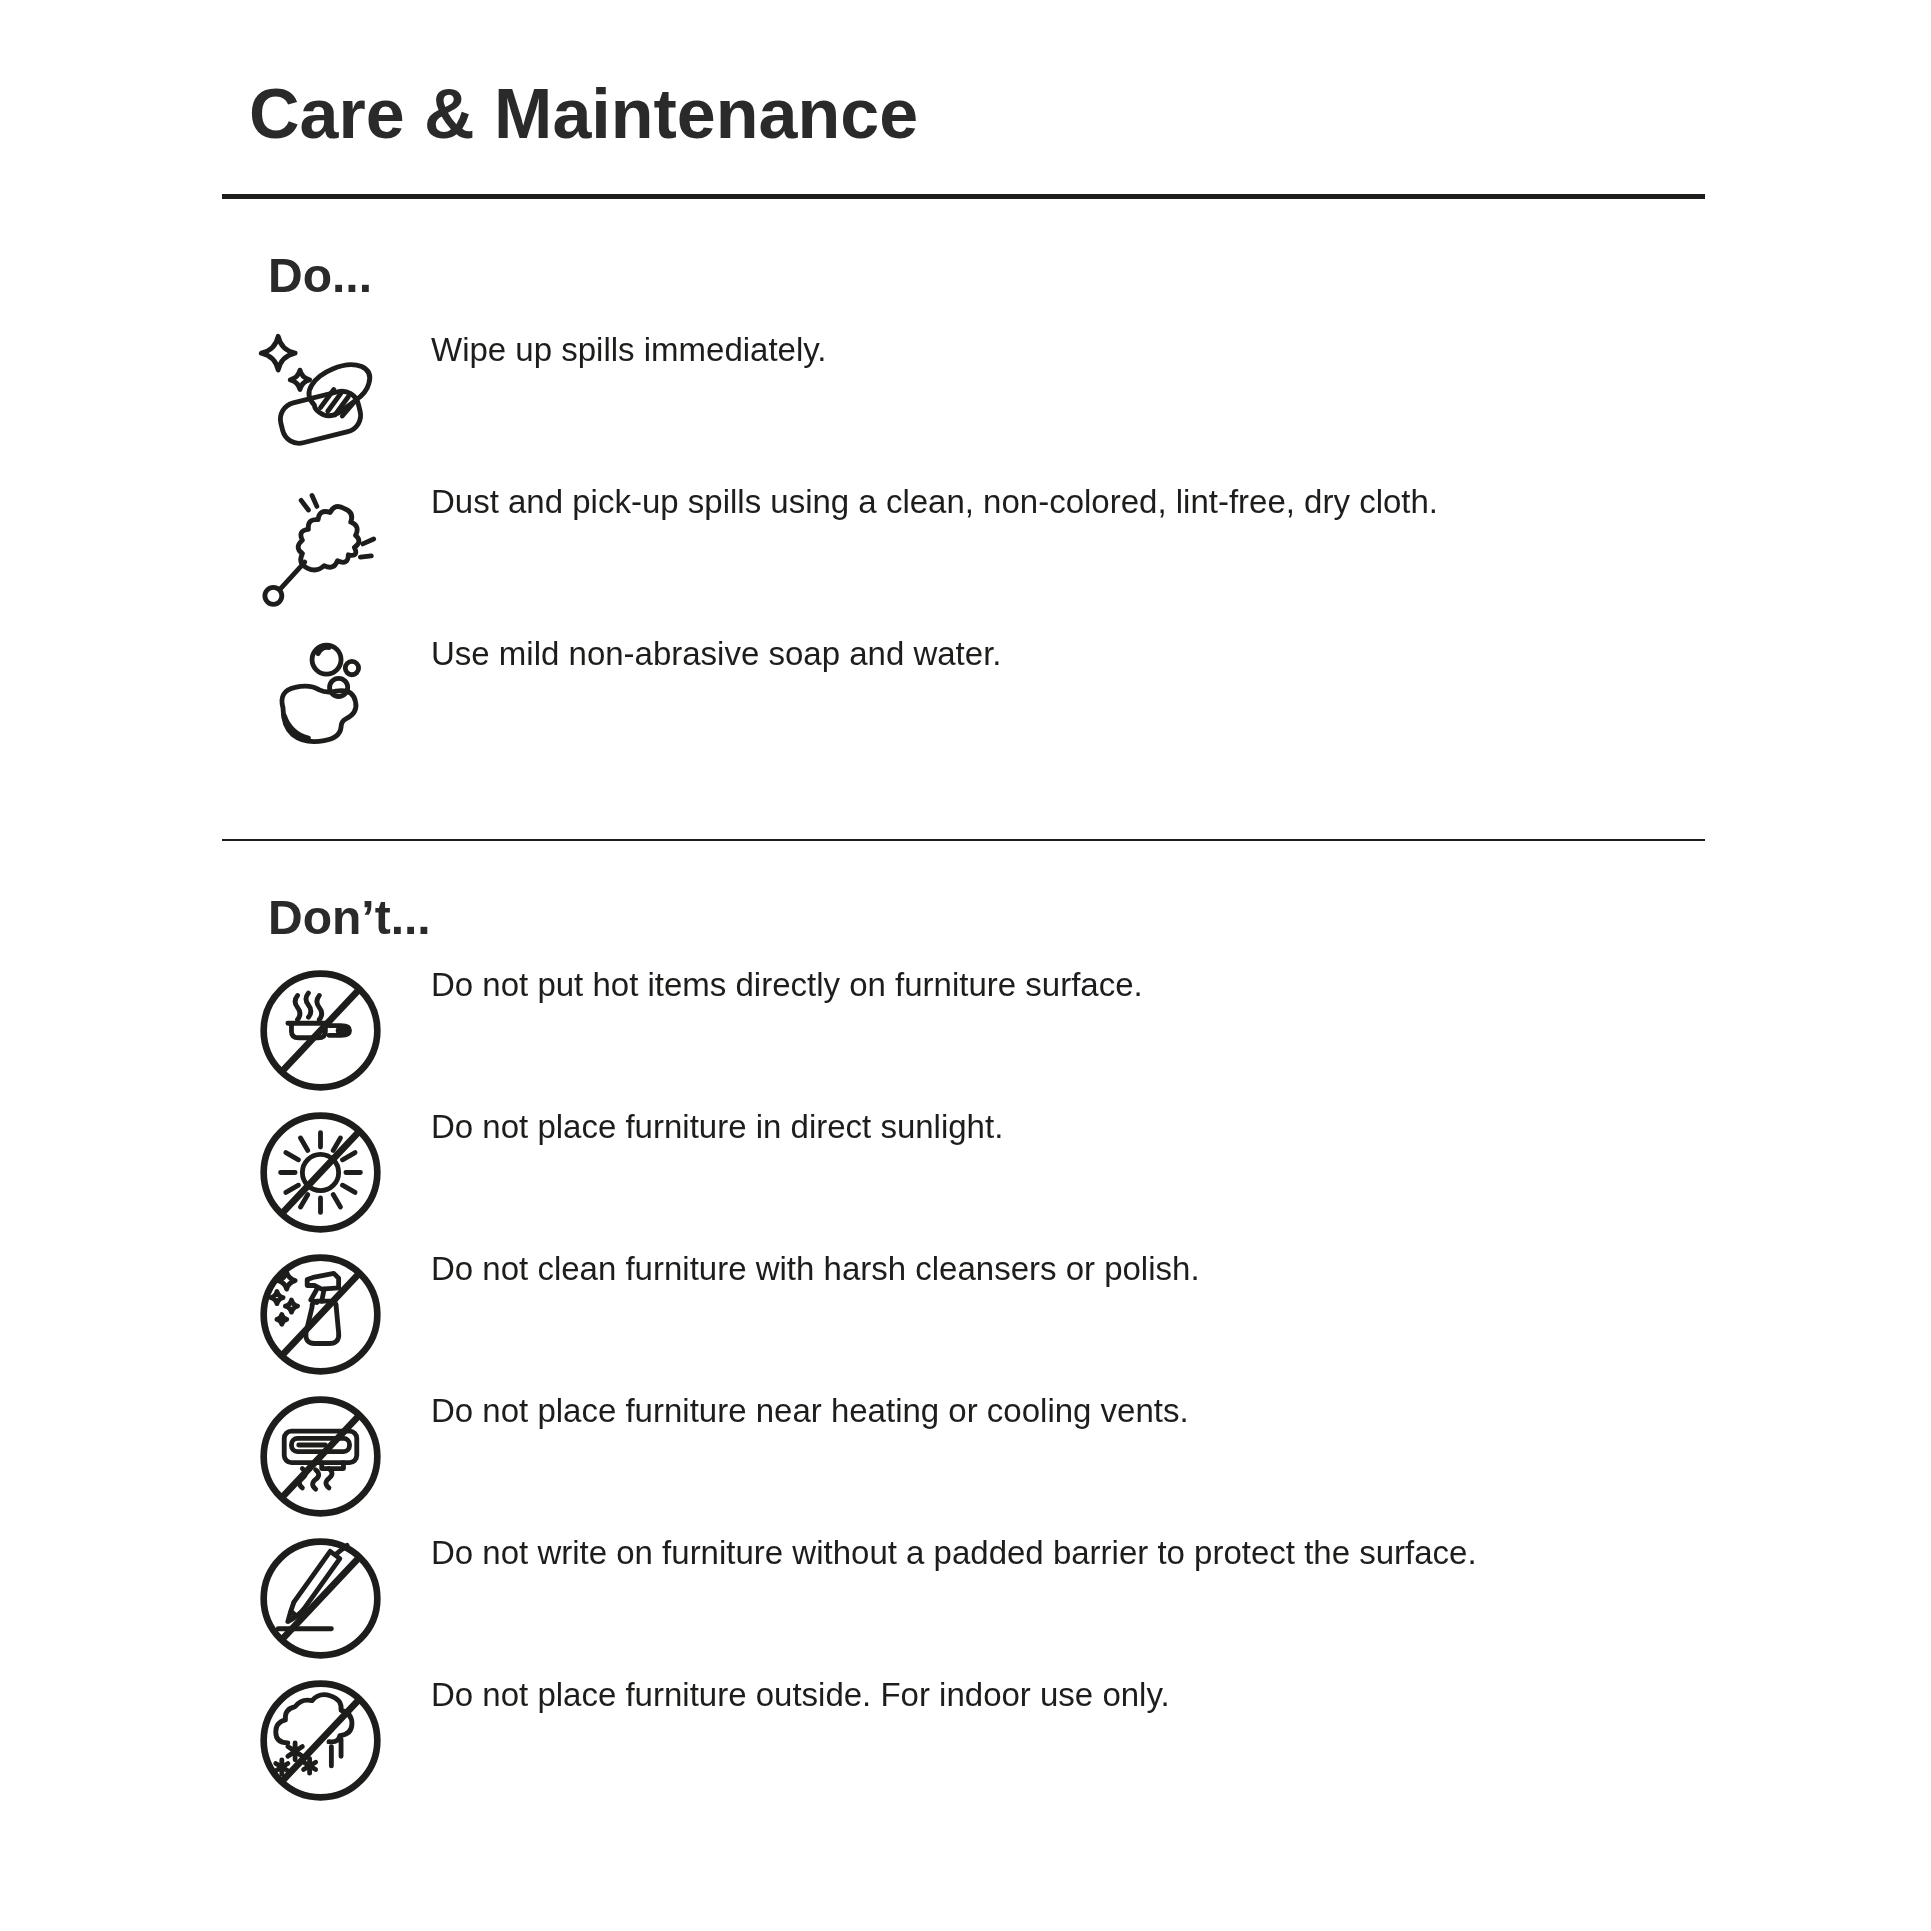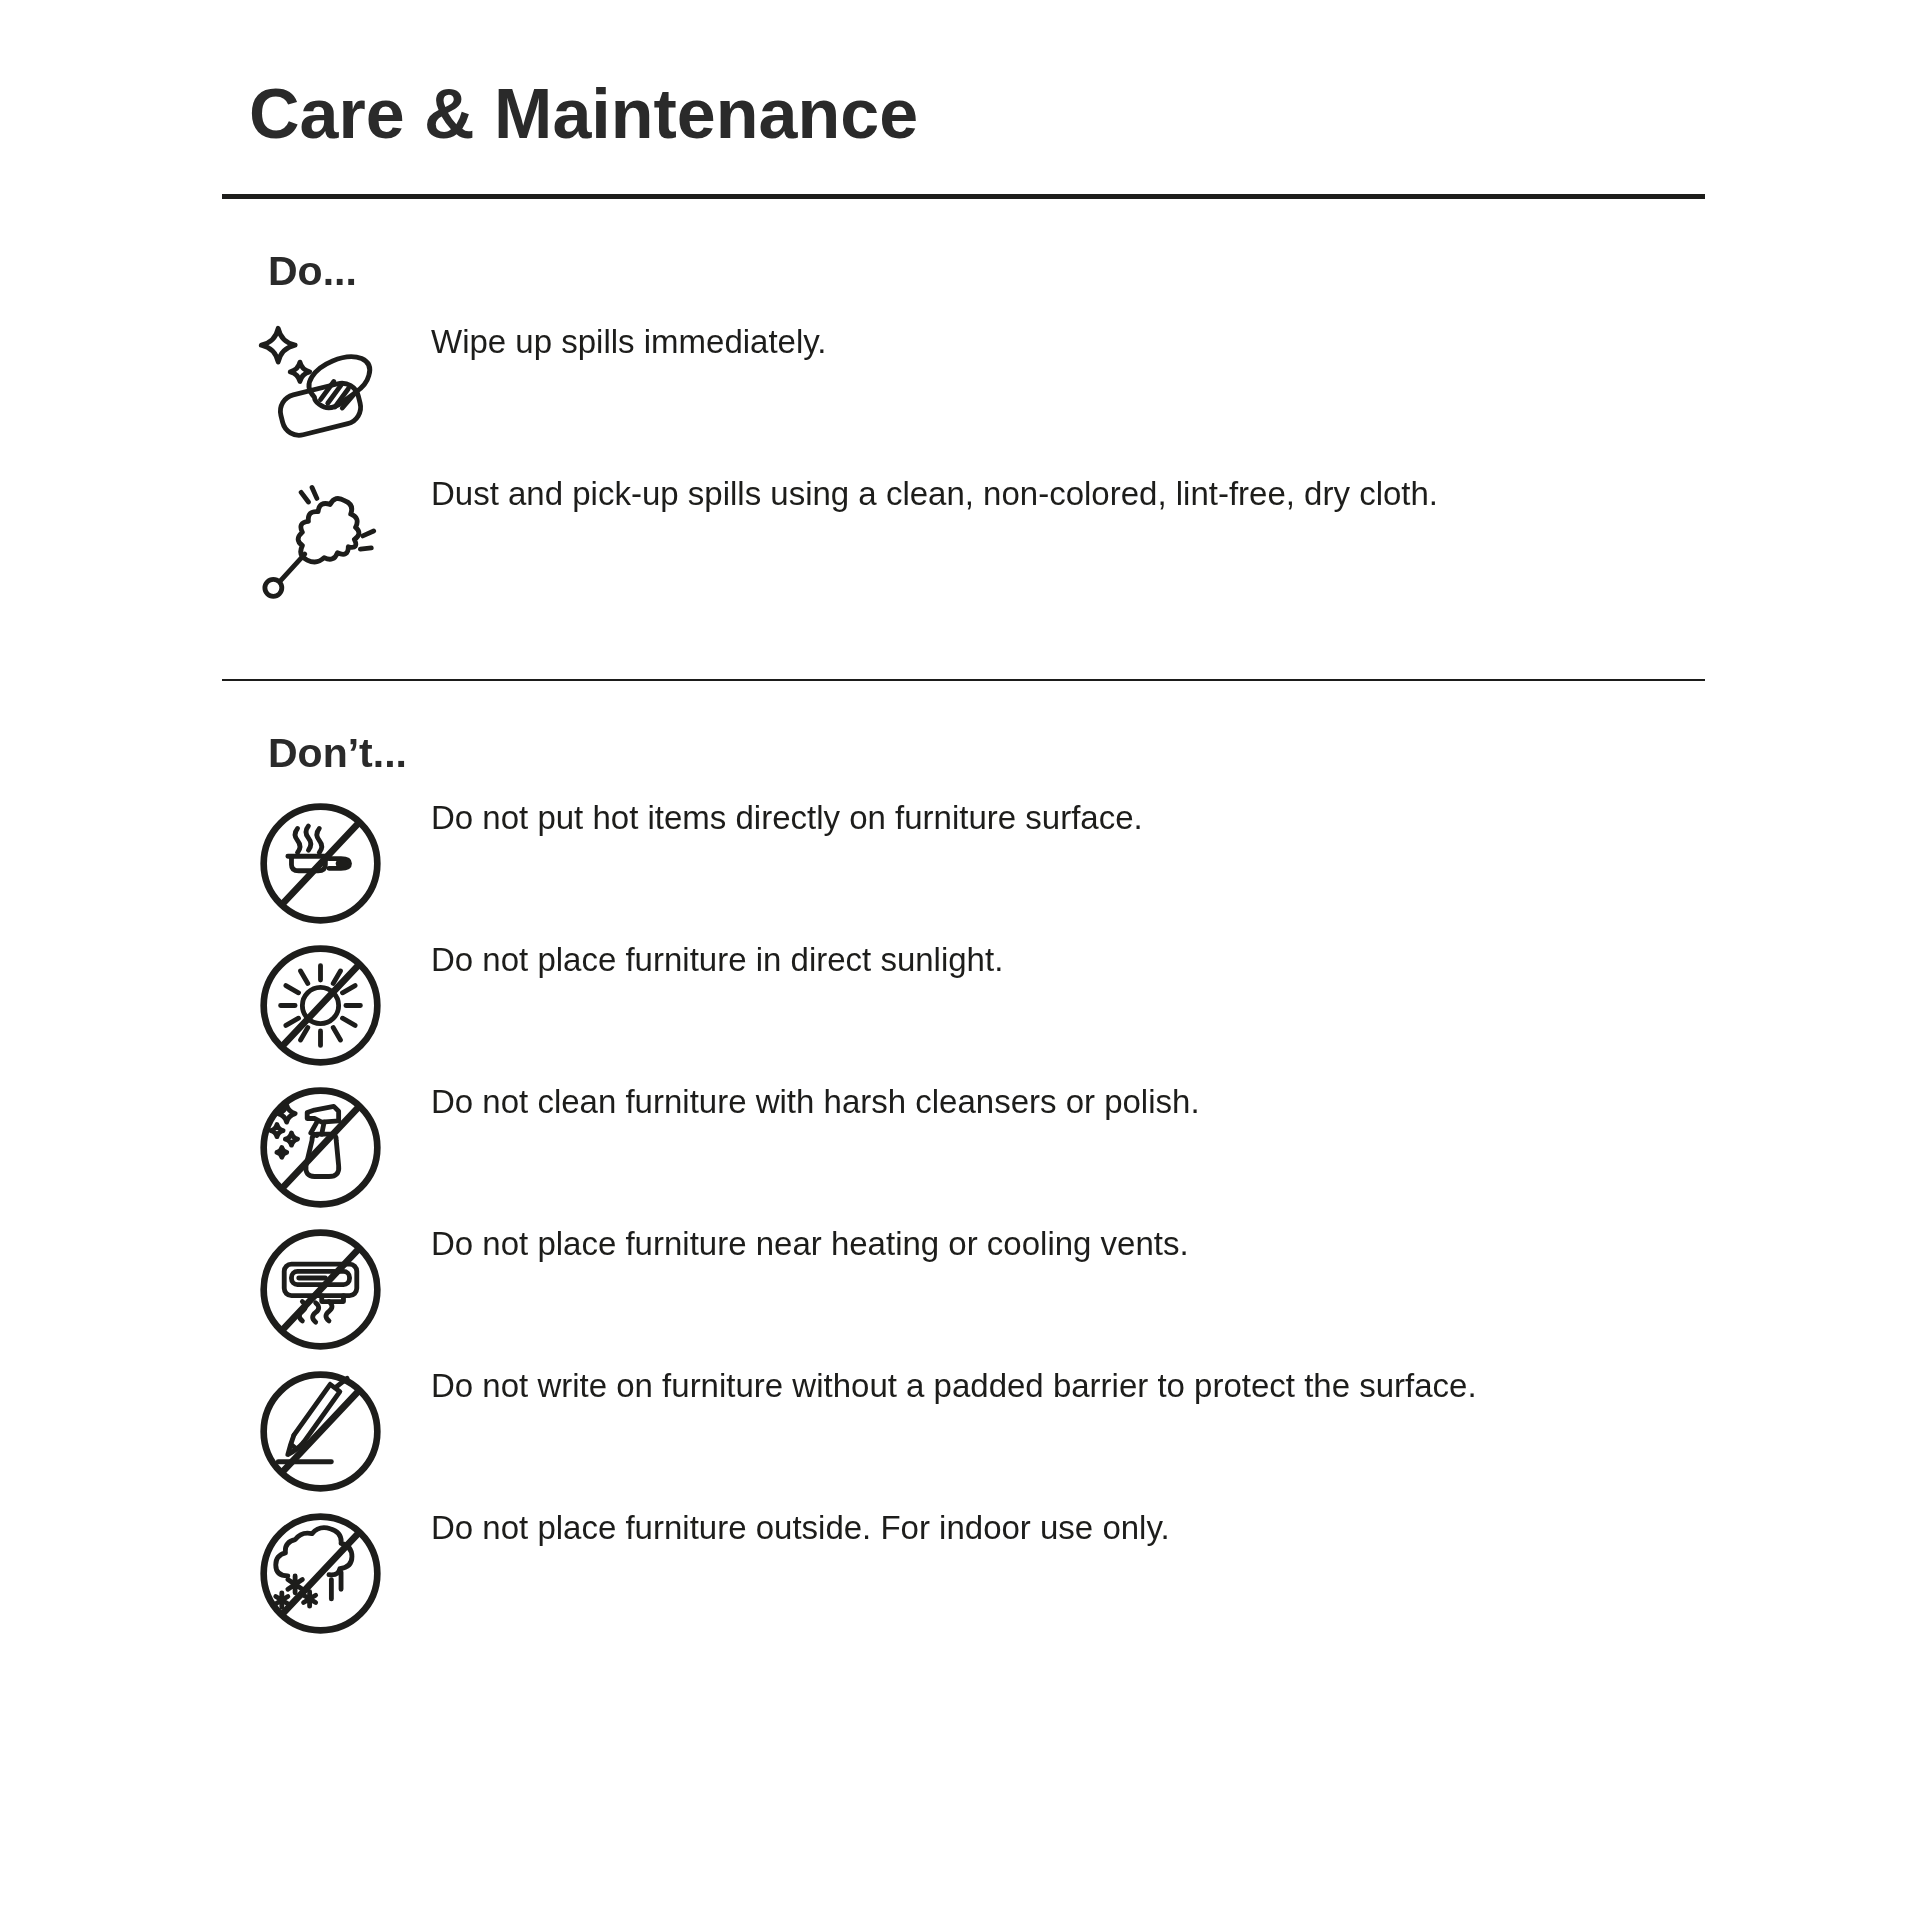--- a/index.html
+++ b/index.html
@@ -9,21 +9,21 @@
     color:#1d1d1b;
   }
   .content{padding:0 226px 0 222px;}
   .page-title{
     font-size:70px;font-weight:bold;line-height:1.15;
     margin:74px 0 0 27px;letter-spacing:0;color:#2a2a2a;
   }
   .rule-thick{border:none;border-top:5.8px solid #1d1d1b;margin:39px 0 0 0;}
   .rule-thin{border:none;border-top:2.9px solid #1d1d1b;margin:54px 0 0 0;}
   .section-heading{
-    font-size:41px;font-weight:bold;line-height:1.12;
+    font-size:48px;font-weight:bold;line-height:1.12;
     margin:50px 0 0 46px;color:#2a2a2a;
   }
   .list{margin-top:27px;}
   .dont .list{margin-top:19.3px;}
   .row{display:flex;align-items:flex-start;}
   .do .row{height:152px;}
   .dont .row{height:142px;}
   .icon-box{
     width:133px;height:133px;flex:none;margin-left:32px;
     display:flex;align-items:center;justify-content:center;
@@ -66,20 +66,33 @@
           <svg viewBox="0 0 110 110">
             <circle class="stroke" cx="16" cy="95" r="7"></circle>
             <path class="stroke" stroke-width="5" d="M22,89 L42,67"></path>
             <path class="stroke" d="M44,72 Q36,68 40,60 Q33,55 40,49 Q36,41 45,40 Q44,31 53,32 Q54,23 63,26 Q67,18 75,23 Q83,26 80,34 Q88,37 84,45 Q90,50 83,55 Q87,63 78,61 Q78,70 69,66 Q66,74 58,70 Q52,76 44,72 Z"></path>
             <path class="stroke" d="M48,12 L52,21 M39,16 L45,24 M90,52 L99,48 M88,63 L97,62"></path>
           </svg>
         </span>
         <span class="row-text">Dust and pick-up spills using a clean, non-colored, lint-free, dry cloth.</span>
       </div>
 
+      <div class="row">
+        <span class="icon-box">
+          <svg viewBox="0 0 110 110">
+            <circle class="stroke" cx="60" cy="22" r="12"></circle>
+            <path class="stroke" d="M53,17 Q56,11 62,12"></path>
+            <circle class="stroke" cx="81" cy="29" r="5.5"></circle>
+            <circle class="stroke" cx="70" cy="45" r="7.5"></circle>
+            <path class="stroke" d="M24,62 Q20,48 34,45 Q46,42 54,47 Q60,50 68,48 Q82,46 84,57 Q86,66 76,71 Q72,73 72,78 Q71,87 58,89 Q42,92 32,84 Q24,77 24,62 Z"></path>
+            <path class="stroke" d="M25,68 Q30,83 45,87"></path>
+          </svg>
+        </span>
+        <span class="row-text">Use mild non-abrasive soap and water.</span>
+      </div>
 
     </div>
   </section>
 
   <hr class="rule-thin">
 
   <section class="dont">
     <h2 class="section-heading">Don’t...</h2>
     <div class="list">
 

